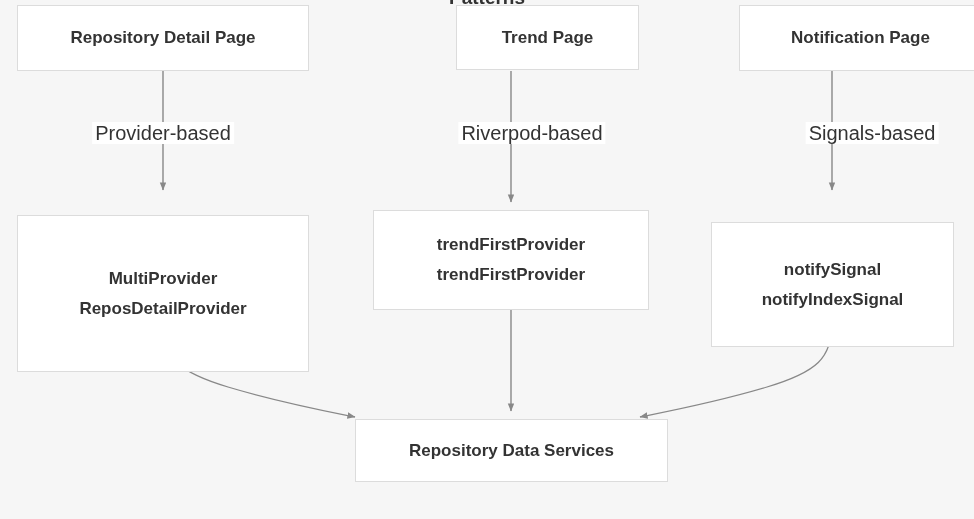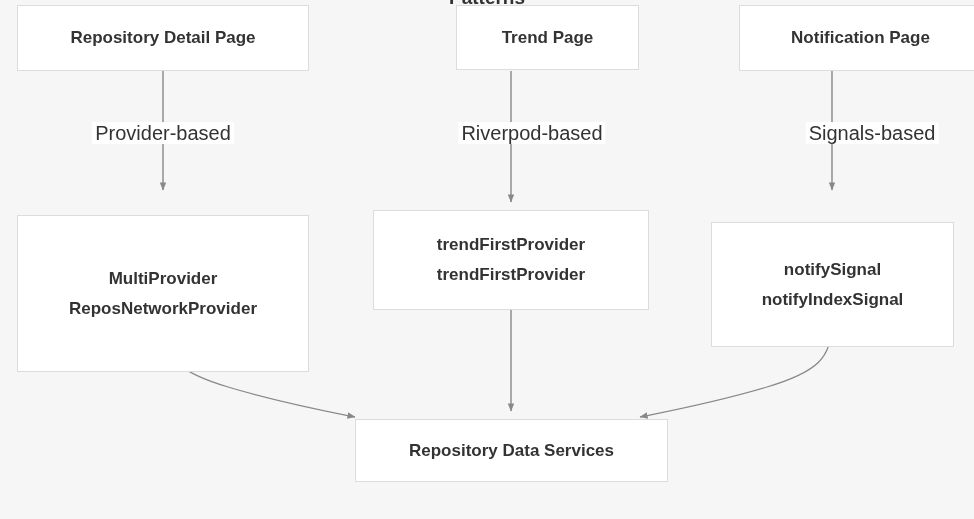--- a/index.html
+++ b/index.html
@@ -111,21 +111,21 @@
   <div class="node" id="node-trend-page">
     <span class="node-line">Trend Page</span>
   </div>
 
   <div class="node" id="node-notification-page">
     <span class="node-line">Notification Page</span>
   </div>
 
   <div class="node" id="node-provider-stack">
     <span class="node-line">MultiProvider</span>
-    <span class="node-line">ReposNetworkProvider</span>
+    <span class="node-line">ReposDetailProvider</span>
   </div>
 
   <div class="node" id="node-riverpod-stack">
     <span class="node-line">trendFirstProvider</span>
     <span class="node-line">trendFirstProvider</span>
   </div>
 
   <div class="node" id="node-signals-stack">
     <span class="node-line">notifySignal</span>
     <span class="node-line">notifyIndexSignal</span>

